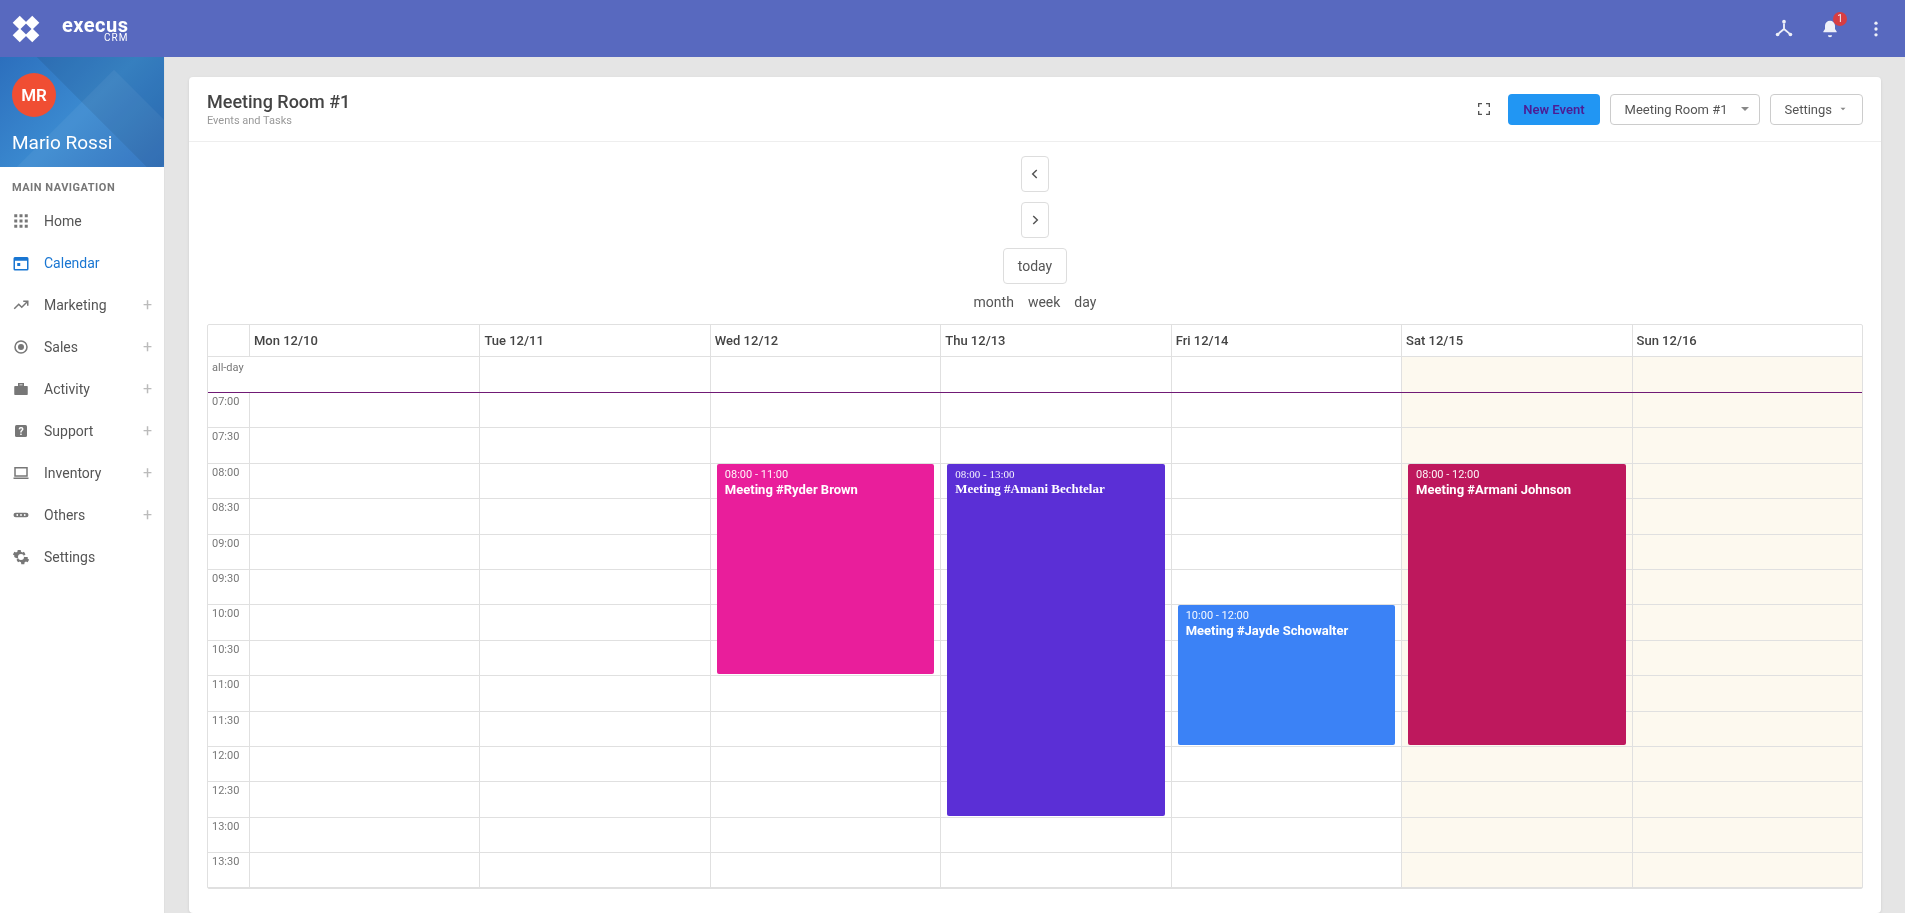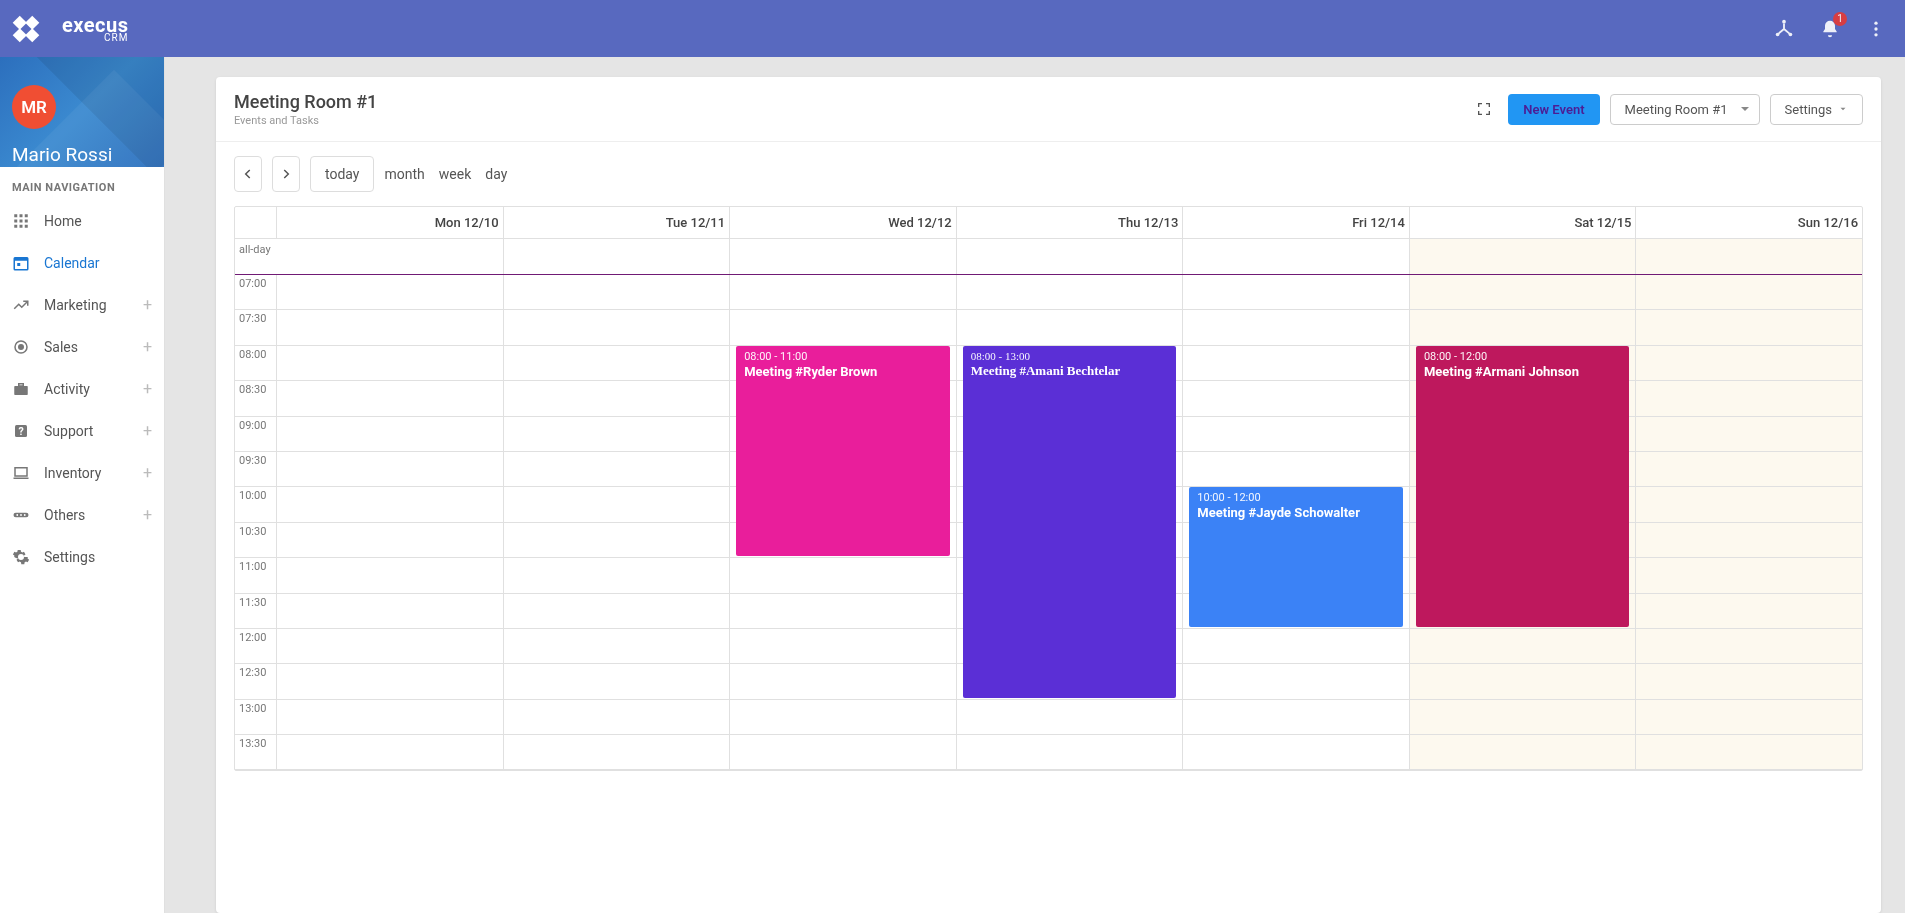--- a/index.html
+++ b/index.html
@@ -32,21 +32,21 @@
     }
     
     .layout { display:flex; height: calc(100vh - 57px); }
     .sidebar {
       width:165px; background:#fff; display:flex; flex-direction:column;
       border-right:1px solid #e0e0e0; position:relative; flex-shrink:0;
     }
     .profile {
       height:110px; position:relative;
       background: linear-gradient(135deg, #2c6fbd 0%, #3b8ad0 50%, #2c6fbd 100%);
-      padding:28px 12px; color:#fff; overflow:hidden;
+      padding:16px 12px; color:#fff; overflow:hidden;
     }
     .profile::before, .profile::after{
       content:""; position:absolute; width:180px; height:180px; background:rgba(255,255,255,0.05);
       transform:rotate(45deg);
     }
     .profile::before{ top:-100px; right:-80px; background:rgba(0,0,0,0.08);}
     .profile::after{ bottom:-120px; right:-40px;}
     .avatar {
       width:44px; height:44px; border-radius:50%; background:#f04e33;
       display:flex; align-items:center; justify-content:center; font-weight:600;
@@ -64,21 +64,21 @@
     .nav-item.active { color:#1976d2; }
     .nav-icon { width:18px; height:18px; display:flex; align-items:center; justify-content:center; color:#777;}
     .nav-item.active .nav-icon{ color:#1976d2;}
     .nav-plus { margin-left:auto; color:#bbb; font-size:16px; line-height:1;}
     .sidebar-bottom {
       margin-top:auto; border-top:1px solid #eee; padding:8px 12px; font-size:12px; color:#777;
       display:flex; flex-direction:column; gap:8px;
     }
     .collapse-btn{ align-self:flex-start; cursor:pointer; font-size:18px; padding:6px 0;}
     
-    .main { flex:1; padding:20px 24px 0 24px; overflow:hidden; display:flex; flex-direction:column;margin-left:27px;}
+    .main { flex:1; padding:20px 24px 0 24px; overflow:hidden; display:flex; flex-direction:column;}
     .panel {
       background:#fff; border-radius:4px; flex:1; display:flex; flex-direction:column;
       box-shadow:0 1px 3px rgba(0,0,0,0.1); overflow:hidden;
     }
     .panel-header {
       display:flex; align-items:center; padding:14px 18px; border-bottom:1px solid #eee;
     }
     .panel-title { font-size:18px; color:#444; font-weight:500;}
     .panel-sub { font-size:11px; color:#999; margin-top:2px;}
     .header-actions { margin-left:auto; display:flex; align-items:center; gap:10px;}
@@ -89,21 +89,21 @@
     }
     .btn-primary { background:#2196f3; color:#4c1d95; font-weight:600;}
     .btn-outline { background:#fff; border-color:#ccc; color:#555;}
     .btn-outline.select{ padding-right:28px; position:relative; min-width:150px;}
     .btn-outline.select::after{
       content:""; position:absolute; right:10px; top:50%; margin-top:-2px;
       border:4px solid transparent; border-top-color:#888;
     }
     
     .cal-toolbar{
-      display:flex; align-items:center; padding:14px 18px; gap:10px;
+      display:flex; align-items:center; padding:14px 18px; gap:10px;flex-direction:column;
     }
     .nav-btn{
       width:28px; height:36px; border:1px solid #ddd; border-radius:4px;
       display:flex; align-items:center; justify-content:center; cursor:pointer; color:#555;
       background:#fff;
     }
     .today-btn{
       padding:0 14px; height:36px; border:1px solid #ddd; border-radius:4px; display:flex;
       align-items:center; font-size:14px; color:#555; cursor:pointer;
     }
@@ -113,21 +113,21 @@
     .view-switch{ display:flex; gap:14px; font-size:14px; color:#555;}
     .view-switch span{ cursor:pointer;}
     
     .cal-wrap{ flex:1; overflow:auto; padding:0 18px 18px;}
     .cal-grid{
       border:1px solid #e0e0e0; border-radius:2px; position:relative; background:#fff;
     }
     .cal-head{ display:flex; border-bottom:1px solid #e0e0e0;}
     .time-gutter{ width:42px; flex-shrink:0; border-right:1px solid #e0e0e0;}
     .day-head{
-      flex:1; text-align:right; padding:8px 4px; font-size:13px; color:#444; font-weight:500;
+      flex:1; text-align:left; padding:8px 4px; font-size:13px; color:#444; font-weight:500;
       border-right:1px solid #e0e0e0;
     }
     .day-head:last-child{ border-right:none;}
     .allday-row{ display:flex; border-bottom:1px solid #701a75; min-height:36px;}
     .allday-label{ width:42px; font-size:11px; color:#777; padding:4px;}
     .allday-cell{ flex:1; border-right:1px solid #e0e0e0;}
     .allday-cell:last-child{ border-right:none;}
     .weekend{ background:#fdf9ef;}
     .cal-body{ display:flex; position:relative;}
     .time-col{ width:42px; flex-shrink:0; }

